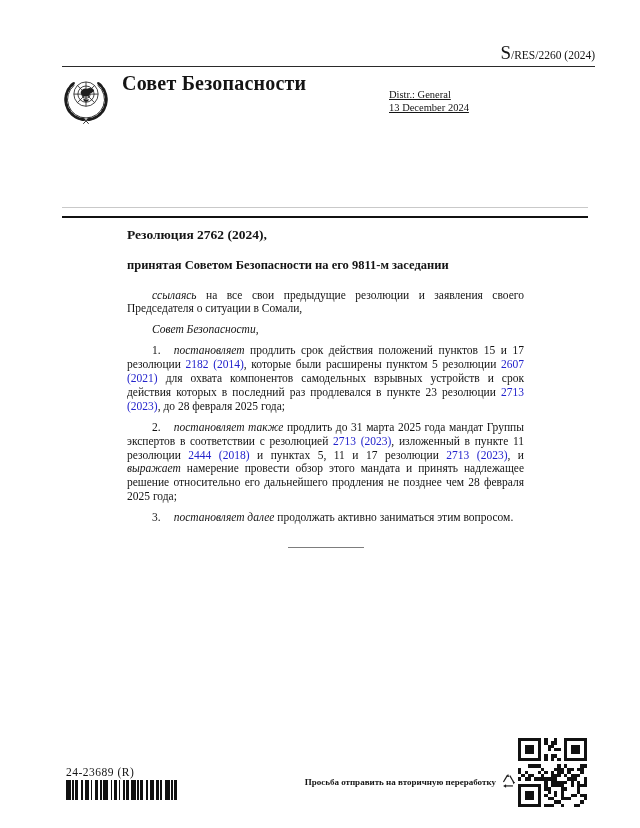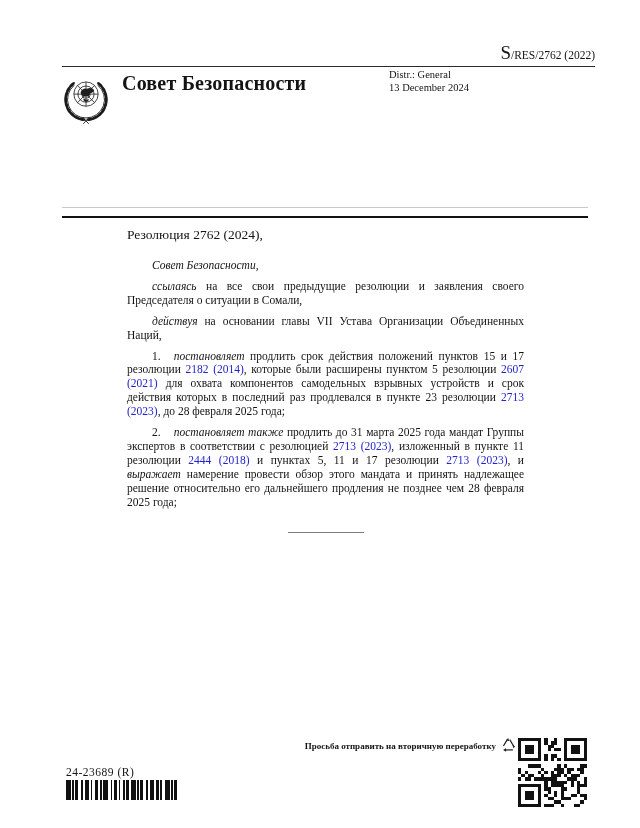--- a/index.html
+++ b/index.html
@@ -13,50 +13,50 @@
     overflow:hidden;
   }
   
   .org-name{position:absolute;left:62px;top:46px;font-size:13px;letter-spacing:0.2px;}
   .doc-symbol{position:absolute;right:45px;top:42px;white-space:nowrap;}
   .sym-prefix{font-size:19px;}
   .sym-rest{font-size:11.5px;}
   .header-rule{position:absolute;left:62px;width:533px;top:66px;height:1px;background:#2a2a2a;}
   .emblem{position:absolute;left:59px;top:71px;width:54px;height:57px;}
   .council-name{position:absolute;left:122px;top:72px;font-size:20px;font-weight:bold;letter-spacing:0.2px;}
-  .distr-block{position:absolute;left:389px;top:68px;font-size:10.5px;line-height:13px;}
+  .distr-block{position:absolute;left:389px;top:88px;font-size:10.5px;line-height:13px;text-decoration:underline;}
   
   .faint-rule{position:absolute;left:62px;width:526px;top:207px;height:1px;background:var(--faint);}
   .main-rule{position:absolute;left:62px;width:526px;top:216px;height:2px;background:var(--rule);}
   
   .content{position:absolute;left:127px;top:218px;width:397px;}
-  .res-title{font-size:13.5px;font-weight:normal;margin:9px 0 0 0;}
+  .res-title{font-size:13.5px;font-weight:bold;margin:9px 0 0 0;}
   .res-sub{font-size:12.5px;font-weight:bold;margin-top:15px;line-height:14.5px;}
   .paras{margin-top:16px;font-size:11.5px;line-height:13.9px;text-align:justify;hyphens:auto;}
   .paras p{margin:0 0 7px 0;text-indent:25px;}
   .seg-i{font-style:italic;}
   .seg-a{color:var(--link);}
   .seg-n{margin-right:13px;}
   .end-rule{width:76px;height:1px;background:#7d7d7d;margin:22px auto 0 auto;}
   
   .job-number{position:absolute;left:66px;top:766px;font-size:11.5px;letter-spacing:0.5px;text-align:center;}
   .barcode{position:absolute;left:66px;top:780px;width:119px;height:20px;font-size:0;white-space:nowrap;overflow:hidden;}
   .barcode span{display:inline-block;height:100%;}
   .barcode .b{background:#111;}
-  .recycle-wrap{position:absolute;right:122px;top:736px;display:flex;align-items:center;gap:3px;}
+  .recycle-wrap{position:absolute;right:122px;top:772px;display:flex;align-items:center;gap:3px;}
   .recycle-note{font-size:9px;font-weight:bold;white-space:nowrap;}
   .recycle-icon{width:19px;height:19px;}
   .qr{position:absolute;left:518px;top:738px;width:69px;height:69px;}
 </style>
 </head>
 <body>
 
 <div class="page">
 
-  <div class="doc-symbol"><span class="sym-prefix">S</span><span class="sym-rest">/RES/2762 (2022)</span></div>
+  <div class="doc-symbol"><span class="sym-prefix">S</span><span class="sym-rest">/RES/2260 (2024)</span></div>
   <div class="header-rule"></div>
 
   <svg class="emblem" viewBox="0 0 60 60" aria-hidden="true">
     <g id="globe" stroke="#1b1b1b" stroke-width="0.9" fill="none">
       <circle cx="30" cy="24" r="13.5"></circle>
       <circle cx="30" cy="24" r="9"></circle>
       <circle cx="30" cy="24" r="4.5"></circle>
       <line x1="16.5" y1="24" x2="43.5" y2="24"></line>
       <line x1="30" y1="10.5" x2="30" y2="37.5"></line>
       <line x1="20.45" y1="14.45" x2="39.55" y2="33.55"></line>
@@ -95,27 +95,28 @@
     <div>Distr.: General</div>
     <div>13 December 2024</div>
   </div>
 
   <div class="faint-rule"></div>
   <div class="main-rule"></div>
 
   <div class="content">
     <h1 class="res-title">Резолюция 2762 (2024),</h1>
     <div class="res-sub">
+      <div>принятая Советом Безопасности на его 9811-м заседании</div>
     </div>
     <div class="paras">
+        <p><span class="seg-i">ссылаясь</span><span> на все свои предыдущие резолюции и заявления своего Председателя о ситуации в Сомали,</span></p>
         <p><span class="seg-i">Совет Безопасности</span><span>,</span></p>
-        <p><span class="seg-i">ссылаясь</span><span> на все свои предыдущие резолюции и заявления своего Председателя о ситуации в Сомали,</span></p>
-        <p><span class="seg-i">действуя</span><span> на основании главы VII Устава Организации Объединенных Наций,</span></p>
         <p><span class="seg-n">1.</span><span class="seg-i">постановляет</span><span> продлить срок действия положений пунктов 15 и 17 резолюции </span><span class="seg-a">2182 (2014)</span><span>, которые были расширены пунктом 5 резолюции </span><span class="seg-a">2607 (2021)</span><span> для охвата компонентов самодельных взрывных устройств и срок действия которых в последний раз продлевался в пункте 23 резолюции </span><span class="seg-a">2713 (2023)</span><span>, до 28 февраля 2025 года;</span></p>
         <p><span class="seg-n">2.</span><span class="seg-i">постановляет также</span><span> продлить до 31 марта 2025 года мандат Группы экспертов в соответствии с резолюцией </span><span class="seg-a">2713 (2023)</span><span>, изложенный в пункте 11 резолюции </span><span class="seg-a">2444 (2018)</span><span> и пунктах 5, 11 и 17 резолюции </span><span class="seg-a">2713 (2023)</span><span>, и </span><span class="seg-i">выражает</span><span> намерение провести обзор этого мандата и принять надлежащее решение относительно его дальнейшего продления не позднее чем 28 февраля 2025 года;</span></p>
+        <p><span class="seg-n">3.</span><span class="seg-i">постановляет далее</span><span> продолжать активно заниматься этим вопросом.</span></p>
       </div>
     <div class="end-rule"></div>
   </div>
 
   <div class="job-number">24-23689 (R)</div>
   <div class="barcode"><span class="b" style="width: 4.65px;"></span><span style="width: 1.55px;"></span><span class="b" style="width: 1.55px;"></span><span style="width: 1.55px;"></span><span class="b" style="width: 3.1px;"></span><span style="width: 3.1px;"></span><span class="b" style="width: 1.55px;"></span><span style="width: 1.55px;"></span><span class="b" style="width: 4.65px;"></span><span style="width: 1.55px;"></span><span class="b" style="width: 1.55px;"></span><span style="width: 3.1px;"></span><span class="b" style="width: 3.1px;"></span><span style="width: 1.55px;"></span><span class="b" style="width: 1.55px;"></span><span style="width: 1.55px;"></span><span class="b" style="width: 4.65px;"></span><span style="width: 3.1px;"></span><span class="b" style="width: 1.55px;"></span><span style="width: 1.55px;"></span><span class="b" style="width: 3.1px;"></span><span style="width: 1.55px;"></span><span class="b" style="width: 1.55px;"></span><span style="width: 3.1px;"></span><span class="b" style="width: 1.55px;"></span><span style="width: 1.55px;"></span><span class="b" style="width: 3.1px;"></span><span style="width: 1.55px;"></span><span class="b" style="width: 4.65px;"></span><span style="width: 1.55px;"></span><span class="b" style="width: 1.55px;"></span><span style="width: 1.55px;"></span><span class="b" style="width: 3.1px;"></span><span style="width: 3.1px;"></span><span class="b" style="width: 1.55px;"></span><span style="width: 1.55px;"></span><span class="b" style="width: 4.65px;"></span><span style="width: 1.55px;"></span><span class="b" style="width: 3.1px;"></span><span style="width: 1.55px;"></span><span class="b" style="width: 1.55px;"></span><span style="width: 3.1px;"></span><span class="b" style="width: 4.65px;"></span><span style="width: 1.55px;"></span><span class="b" style="width: 1.55px;"></span><span style="width: 1.55px;"></span><span class="b" style="width: 3.1px;"></span><span style="width: 1.55px;"></span></div>
 
   <div class="recycle-wrap">
     <span class="recycle-note">Просьба отправить на вторичную переработку</span>
     <svg class="recycle-icon" viewBox="0 0 24 24" aria-hidden="true">

